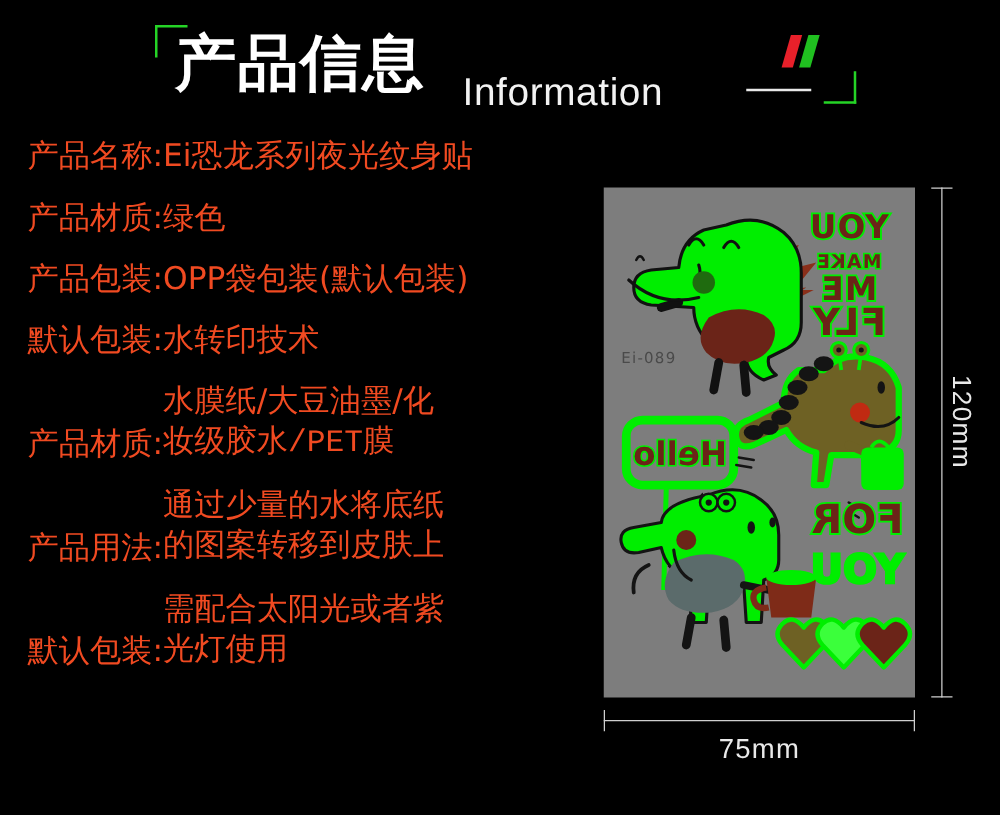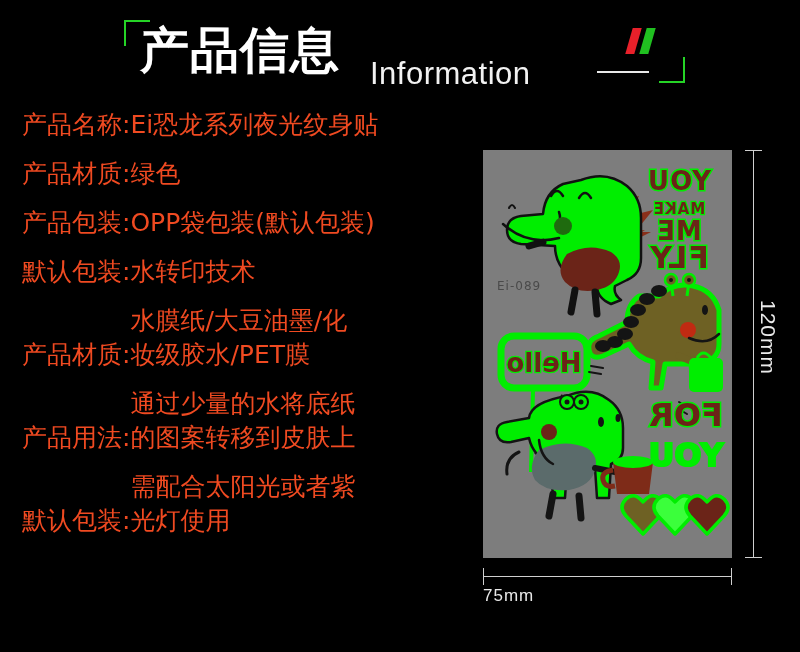--- a/index.html
+++ b/index.html
@@ -91,20 +91,21 @@
     flex: 0 0 auto;
   }
   .spec-value {
     color: #f04a21;
     font-size: 25px;
     line-height: 34px;
     flex: 1 1 auto;
   }
   .spec-value .cont {
     display: block;
+    font-family: Liberation Mono, monospace;
   }
 
   
   #sheet-wrap {
     position: absolute;
     left: 483px; top: 150px;
     width: 249px; height: 408px;
   }
   #sheet {
     position: absolute;
@@ -149,22 +150,23 @@
     top: -8px;
     width: 1px; height: 17px;
     background: #cfcfcf;
   }
   #dim-h::before { left: 0; }
   #dim-h::after  { right: 0; }
   #dim-h-label {
     position: absolute;
     left: 483px; top: 586px;
     width: 249px;
+    text-align: center;
     color: #e9e9e9;
-    font-size: 17px;
+    font-size: 22px;
     letter-spacing: 1px;
     font-family: "Liberation Sans", "DejaVu Sans", sans-serif;
   }
 
   svg { display: block; }
 </style>
 </head>
 <body>
 
 <div id="header">

